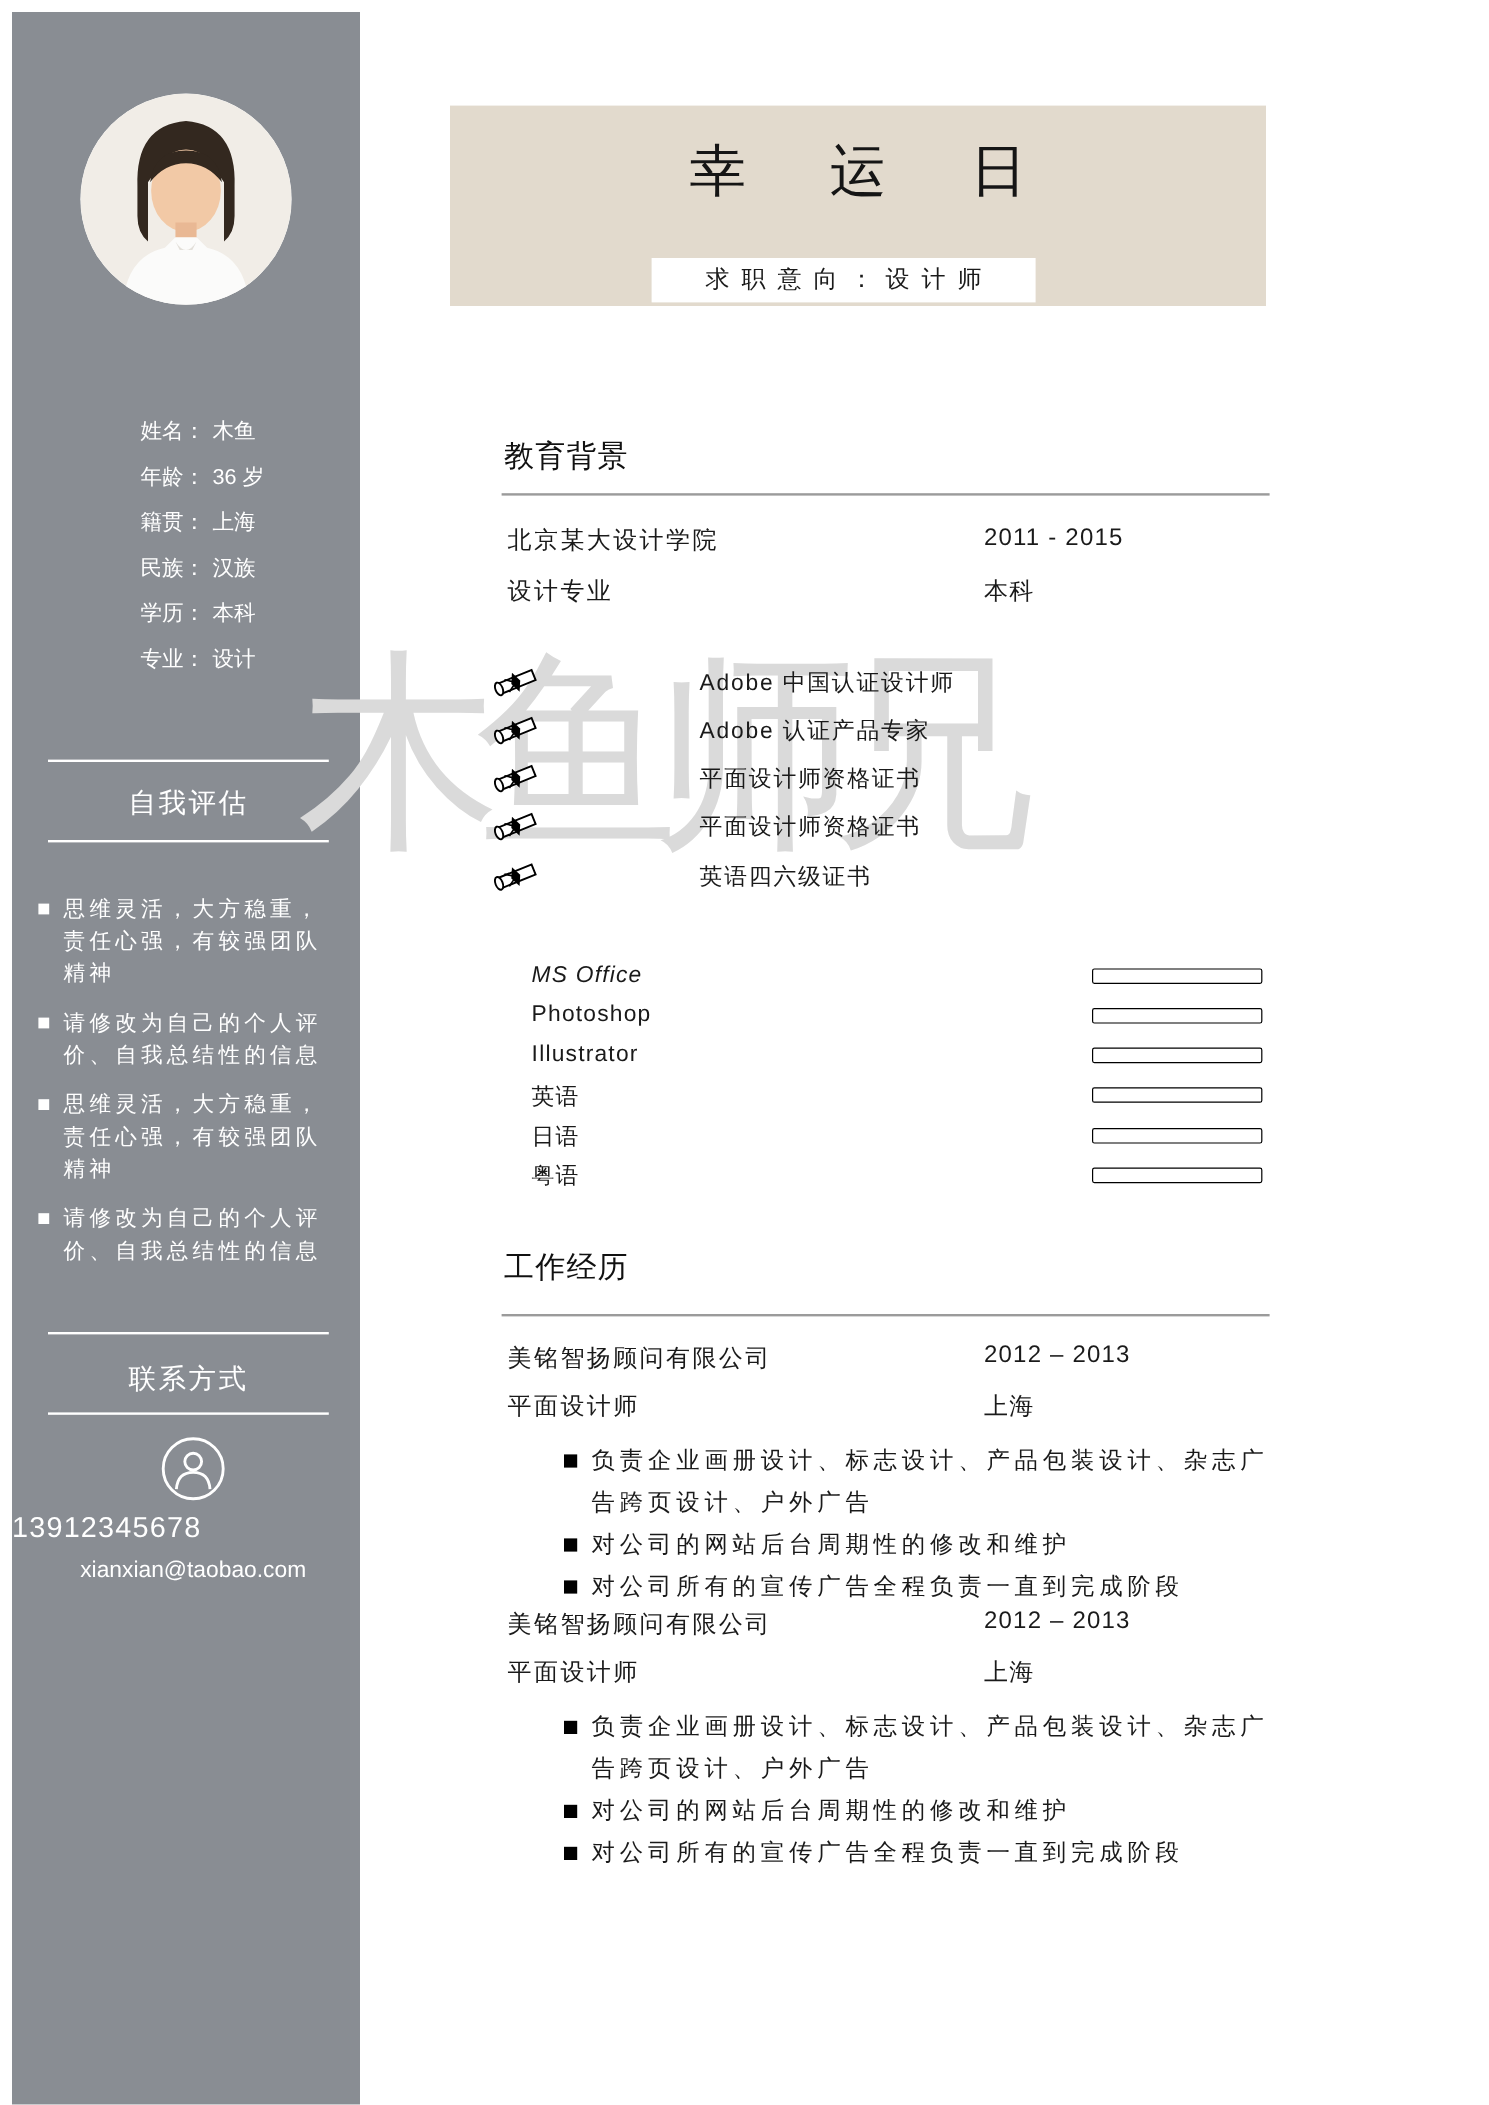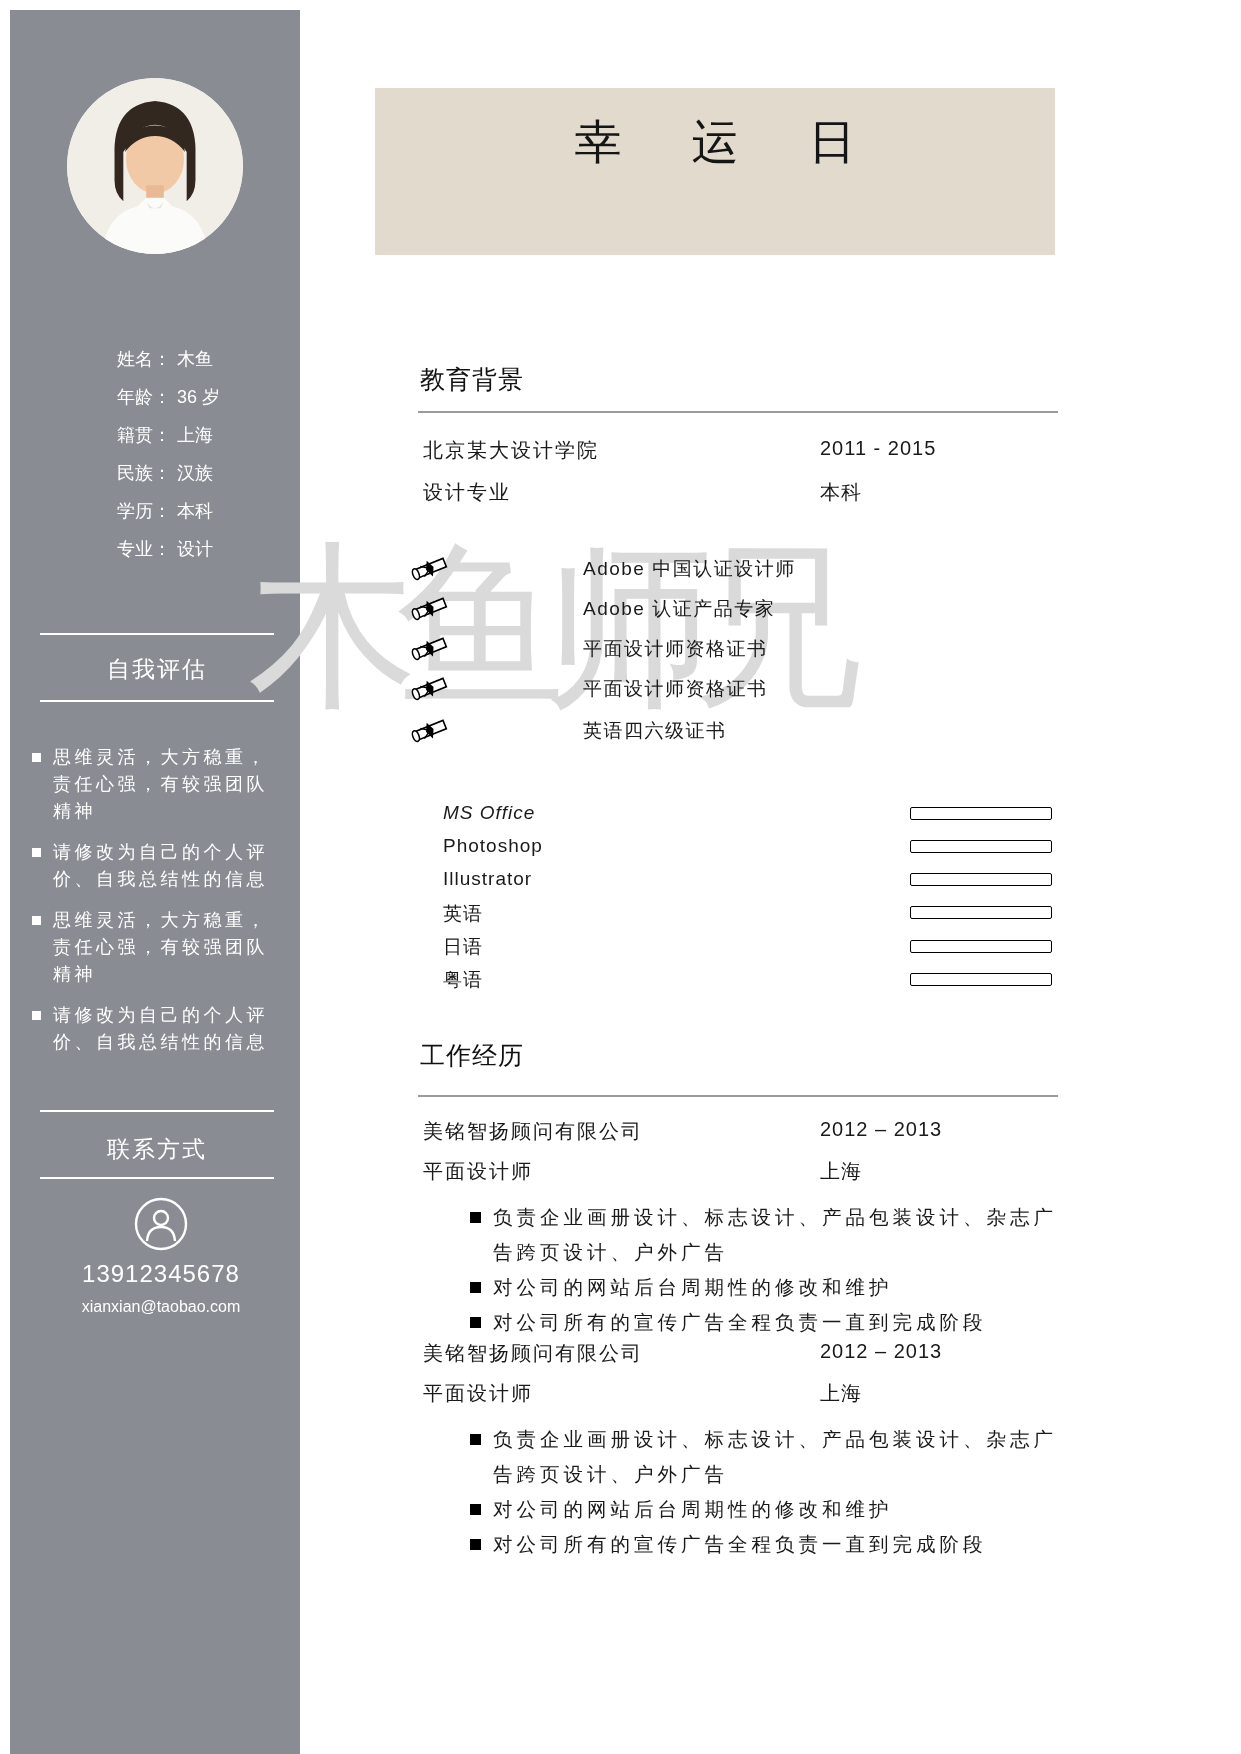--- a/index.html
+++ b/index.html
@@ -19,23 +19,23 @@
   .field{height:38px;line-height:38px;font-size:18px;color:#ffffff;white-space:nowrap;}
   .flabel{margin-right:6px;}
   .hr{position:absolute;left:30px;width:234px;height:2px;background:#ffffff;}
   .side-sec-title{position:absolute;left:30px;width:234px;text-align:center;font-size:23px;
                   color:#ffffff;letter-spacing:2px;}
   .eval-list{position:absolute;left:12px;top:734px;width:276px;}
   .eval-item{display:flex;margin-bottom:14px;}
   .sq-w{flex:0 0 9px;width:9px;height:9px;background:#ffffff;margin:9px 12px 0 10px;}
   .etext{width:232px;font-size:18px;letter-spacing:3.5px;line-height:27px;color:#ffffff;}
   .contact-icon{position:absolute;left:0;right:0;top:1186px;text-align:center;}
-  .phone{position:absolute;left:0;right:0;top:1250px;text-align:center;font-size:24px;color:#ffffff;
+  .phone{position:absolute;left:0;right:0;top:1250px;text-align:left;font-size:24px;color:#ffffff;
          letter-spacing:1px;}
-  .email{position:absolute;left:0;right:0;top:1288px;text-align:center;font-size:16px;color:#ffffff;}
+  .email{position:absolute;left:0;right:0;top:1288px;text-align:center;font-size:19px;color:#ffffff;}
   
   .band{position:absolute;left:375px;top:88px;width:680px;height:167px;background:#e2dacd;z-index:1;}
   .band-title{position:absolute;left:375px;top:112px;width:680px;z-index:10;text-align:center;
               font-size:47px;line-height:60px;color:#151515;letter-spacing:70px;padding-left:70px;
               box-sizing:border-box;white-space:nowrap;}
   .band-strip{position:absolute;left:543px;top:215px;width:320px;height:37px;background:#ffffff;z-index:10;
               text-align:center;font-size:20px;line-height:37px;color:#1a1a1a;letter-spacing:10px;
               padding-left:10px;box-sizing:border-box;white-space:nowrap;}
   
   .sec-title{position:absolute;left:420px;font-size:25px;color:#111111;z-index:10;letter-spacing:1px;}
@@ -118,20 +118,21 @@
         <circle cx="28" cy="22" r="7" fill="none" stroke="#ffffff" stroke-width="2.4"></circle>
         <path d="M14 45 Q15 31 28 31 Q41 31 42 45" fill="none" stroke="#ffffff" stroke-width="2.4"></path>
       </svg>
     </div>
     <div class="phone">13912345678</div>
     <div class="email">xianxian@taobao.com</div>
   </div>
 
   <div class="band"></div>
   <div class="band-title">幸运日</div>
+  <div class="band-strip">求职意向：设计师</div>
 
   <div class="sec-title" style="top:363px;">教育背景</div>
   <div class="rule" style="top:411px;"></div>
   <div class="row-l" style="top:437px;">北京某大设计学院</div>
   <div class="row-r" style="top:437px;">2011 - 2015</div>
   <div class="row-l" style="top:479px;">设计专业</div>
   <div class="row-r" style="top:479px;">本科</div>
 
   <div>
     <span class="cert-icon" style="top:552px;"><svg width="44" height="34" viewBox="0 0 44 34">

